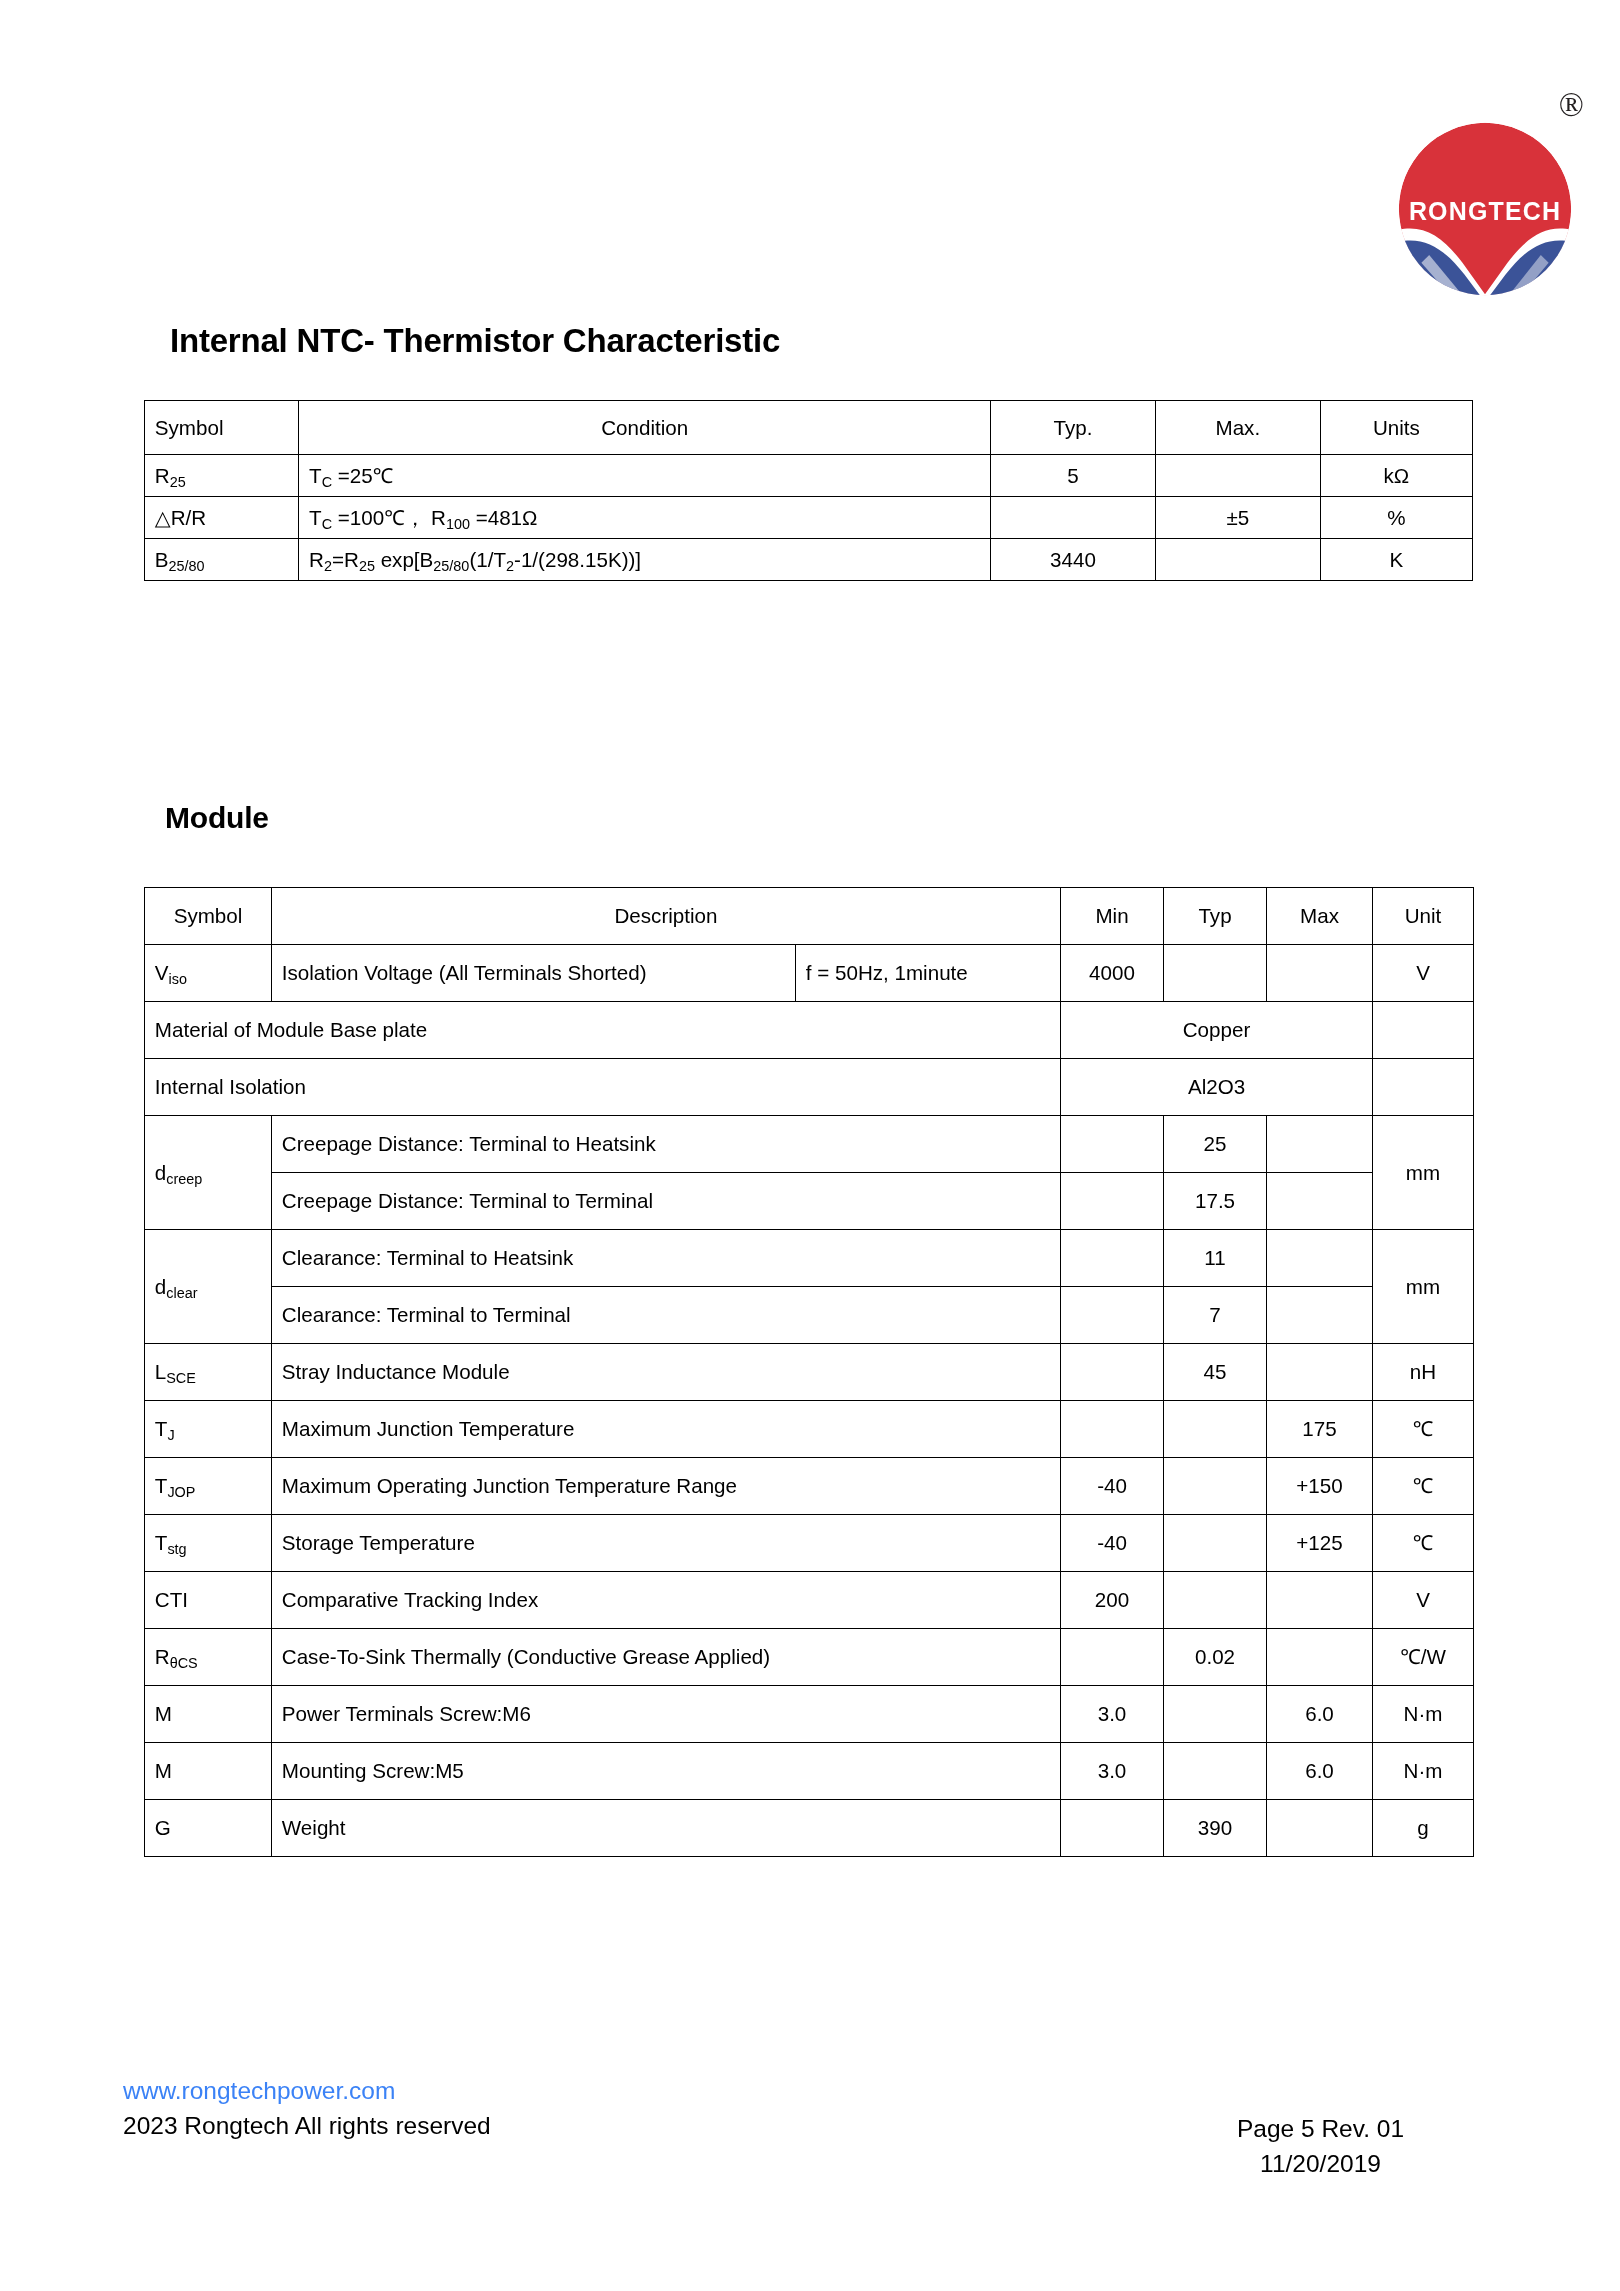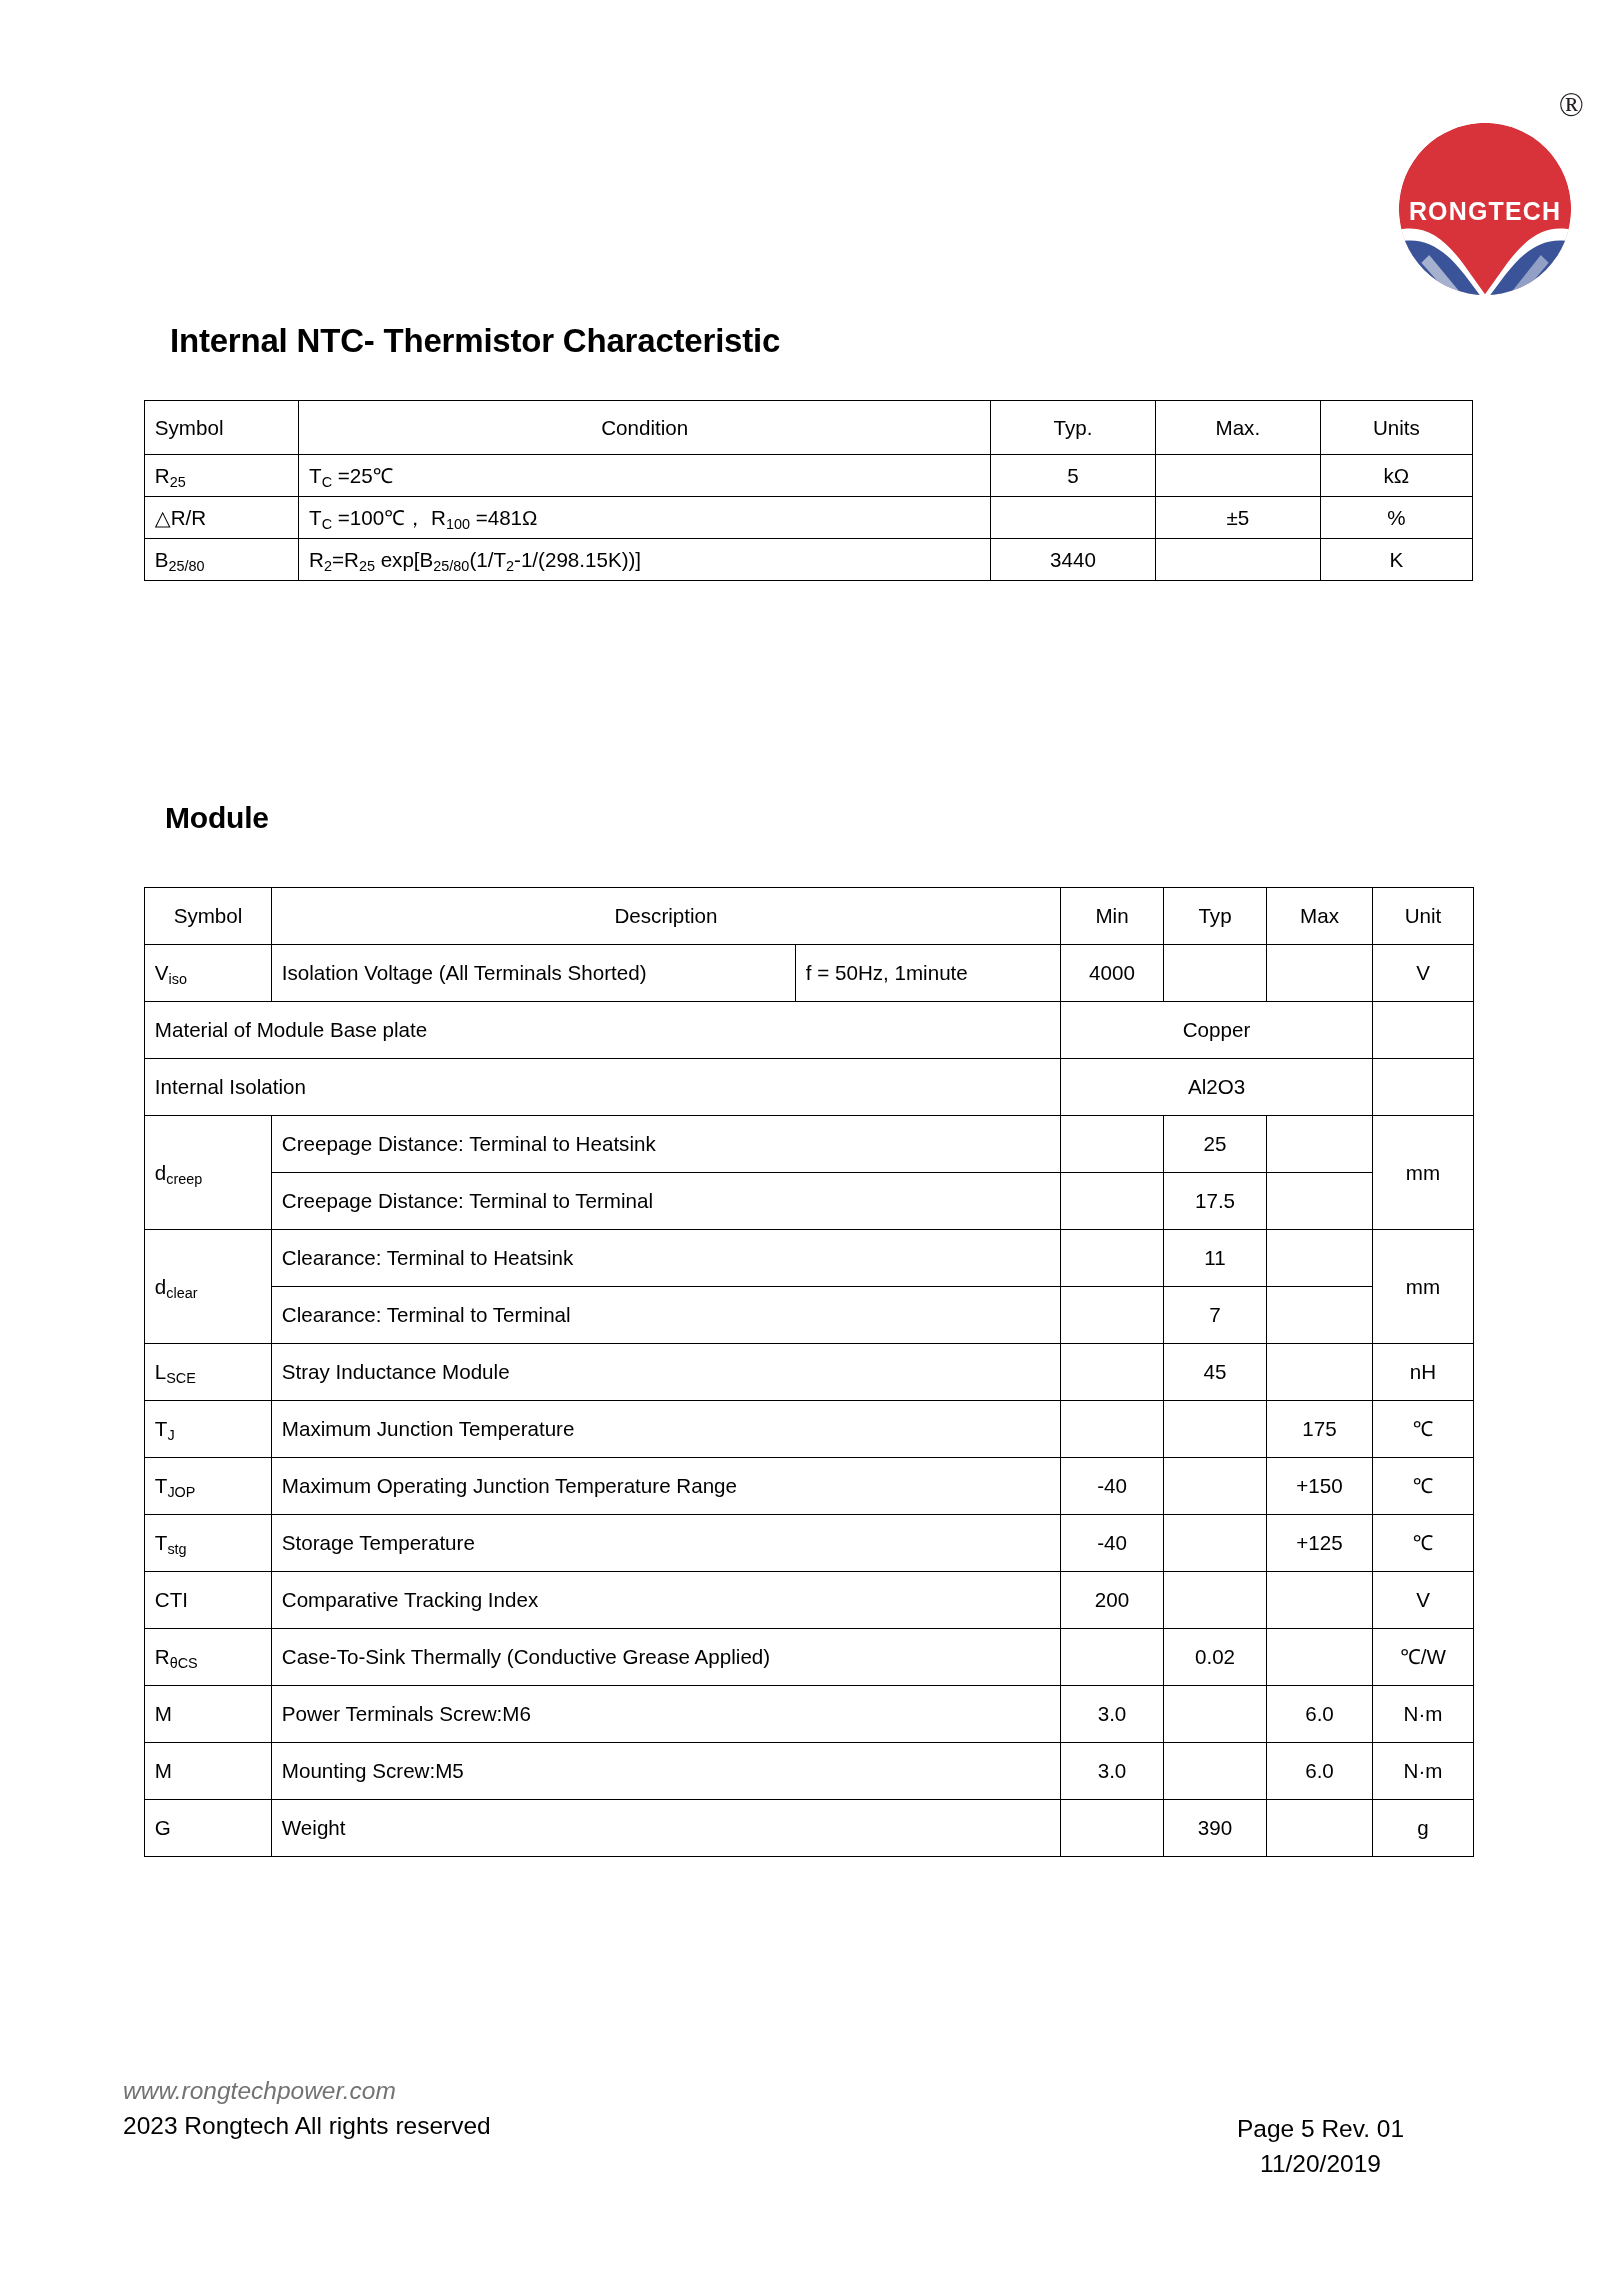--- a/index.html
+++ b/index.html
@@ -75,21 +75,21 @@
   #tbl-module tr { height: 57px; }
 
   
   #footer-left {
     position: absolute;
     top: 2074px;
     left: 123px;
     font-size: 24.5px;
     line-height: 1.42;
   }
-  #footer-left .url { color: #737373; font-style: italic; }
+  #footer-left .url { color: #3b82f6; }
   #footer-right {
     position: absolute;
     top: 2112px;
     left: 1127px;
     width: 387px;
     text-align: center;
     font-size: 24.5px;
     line-height: 1.42;
   }
 </style>

